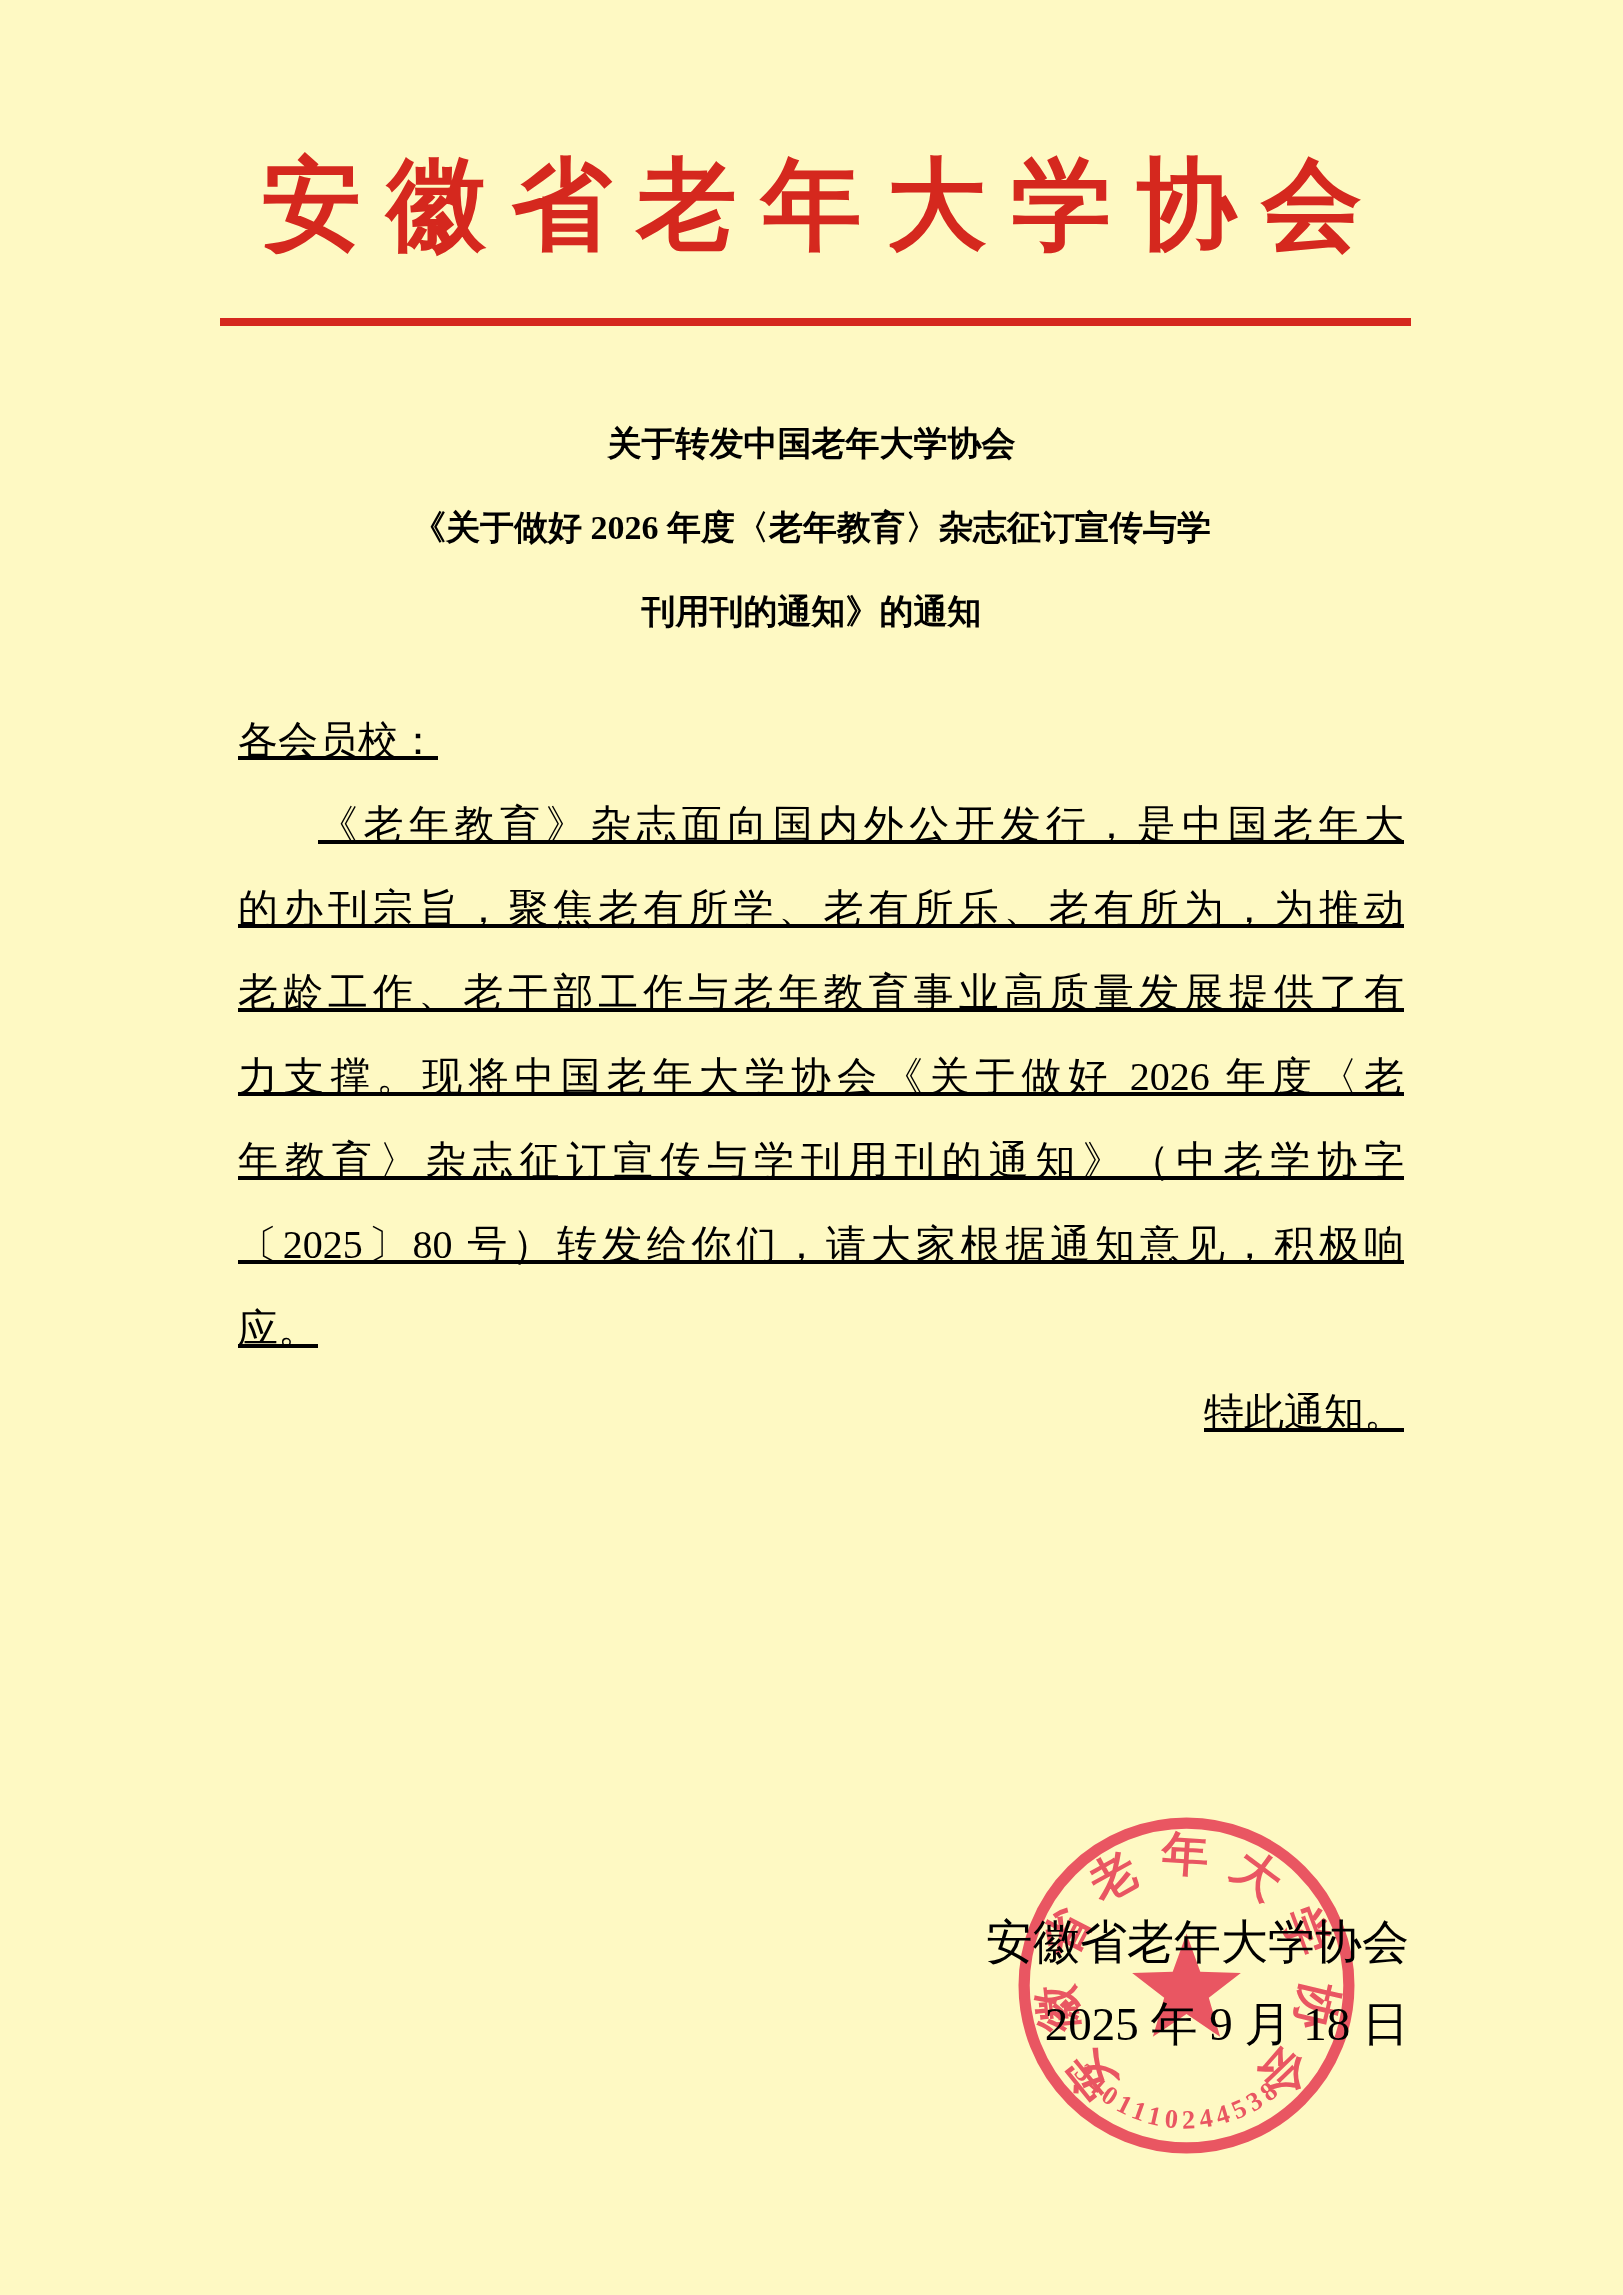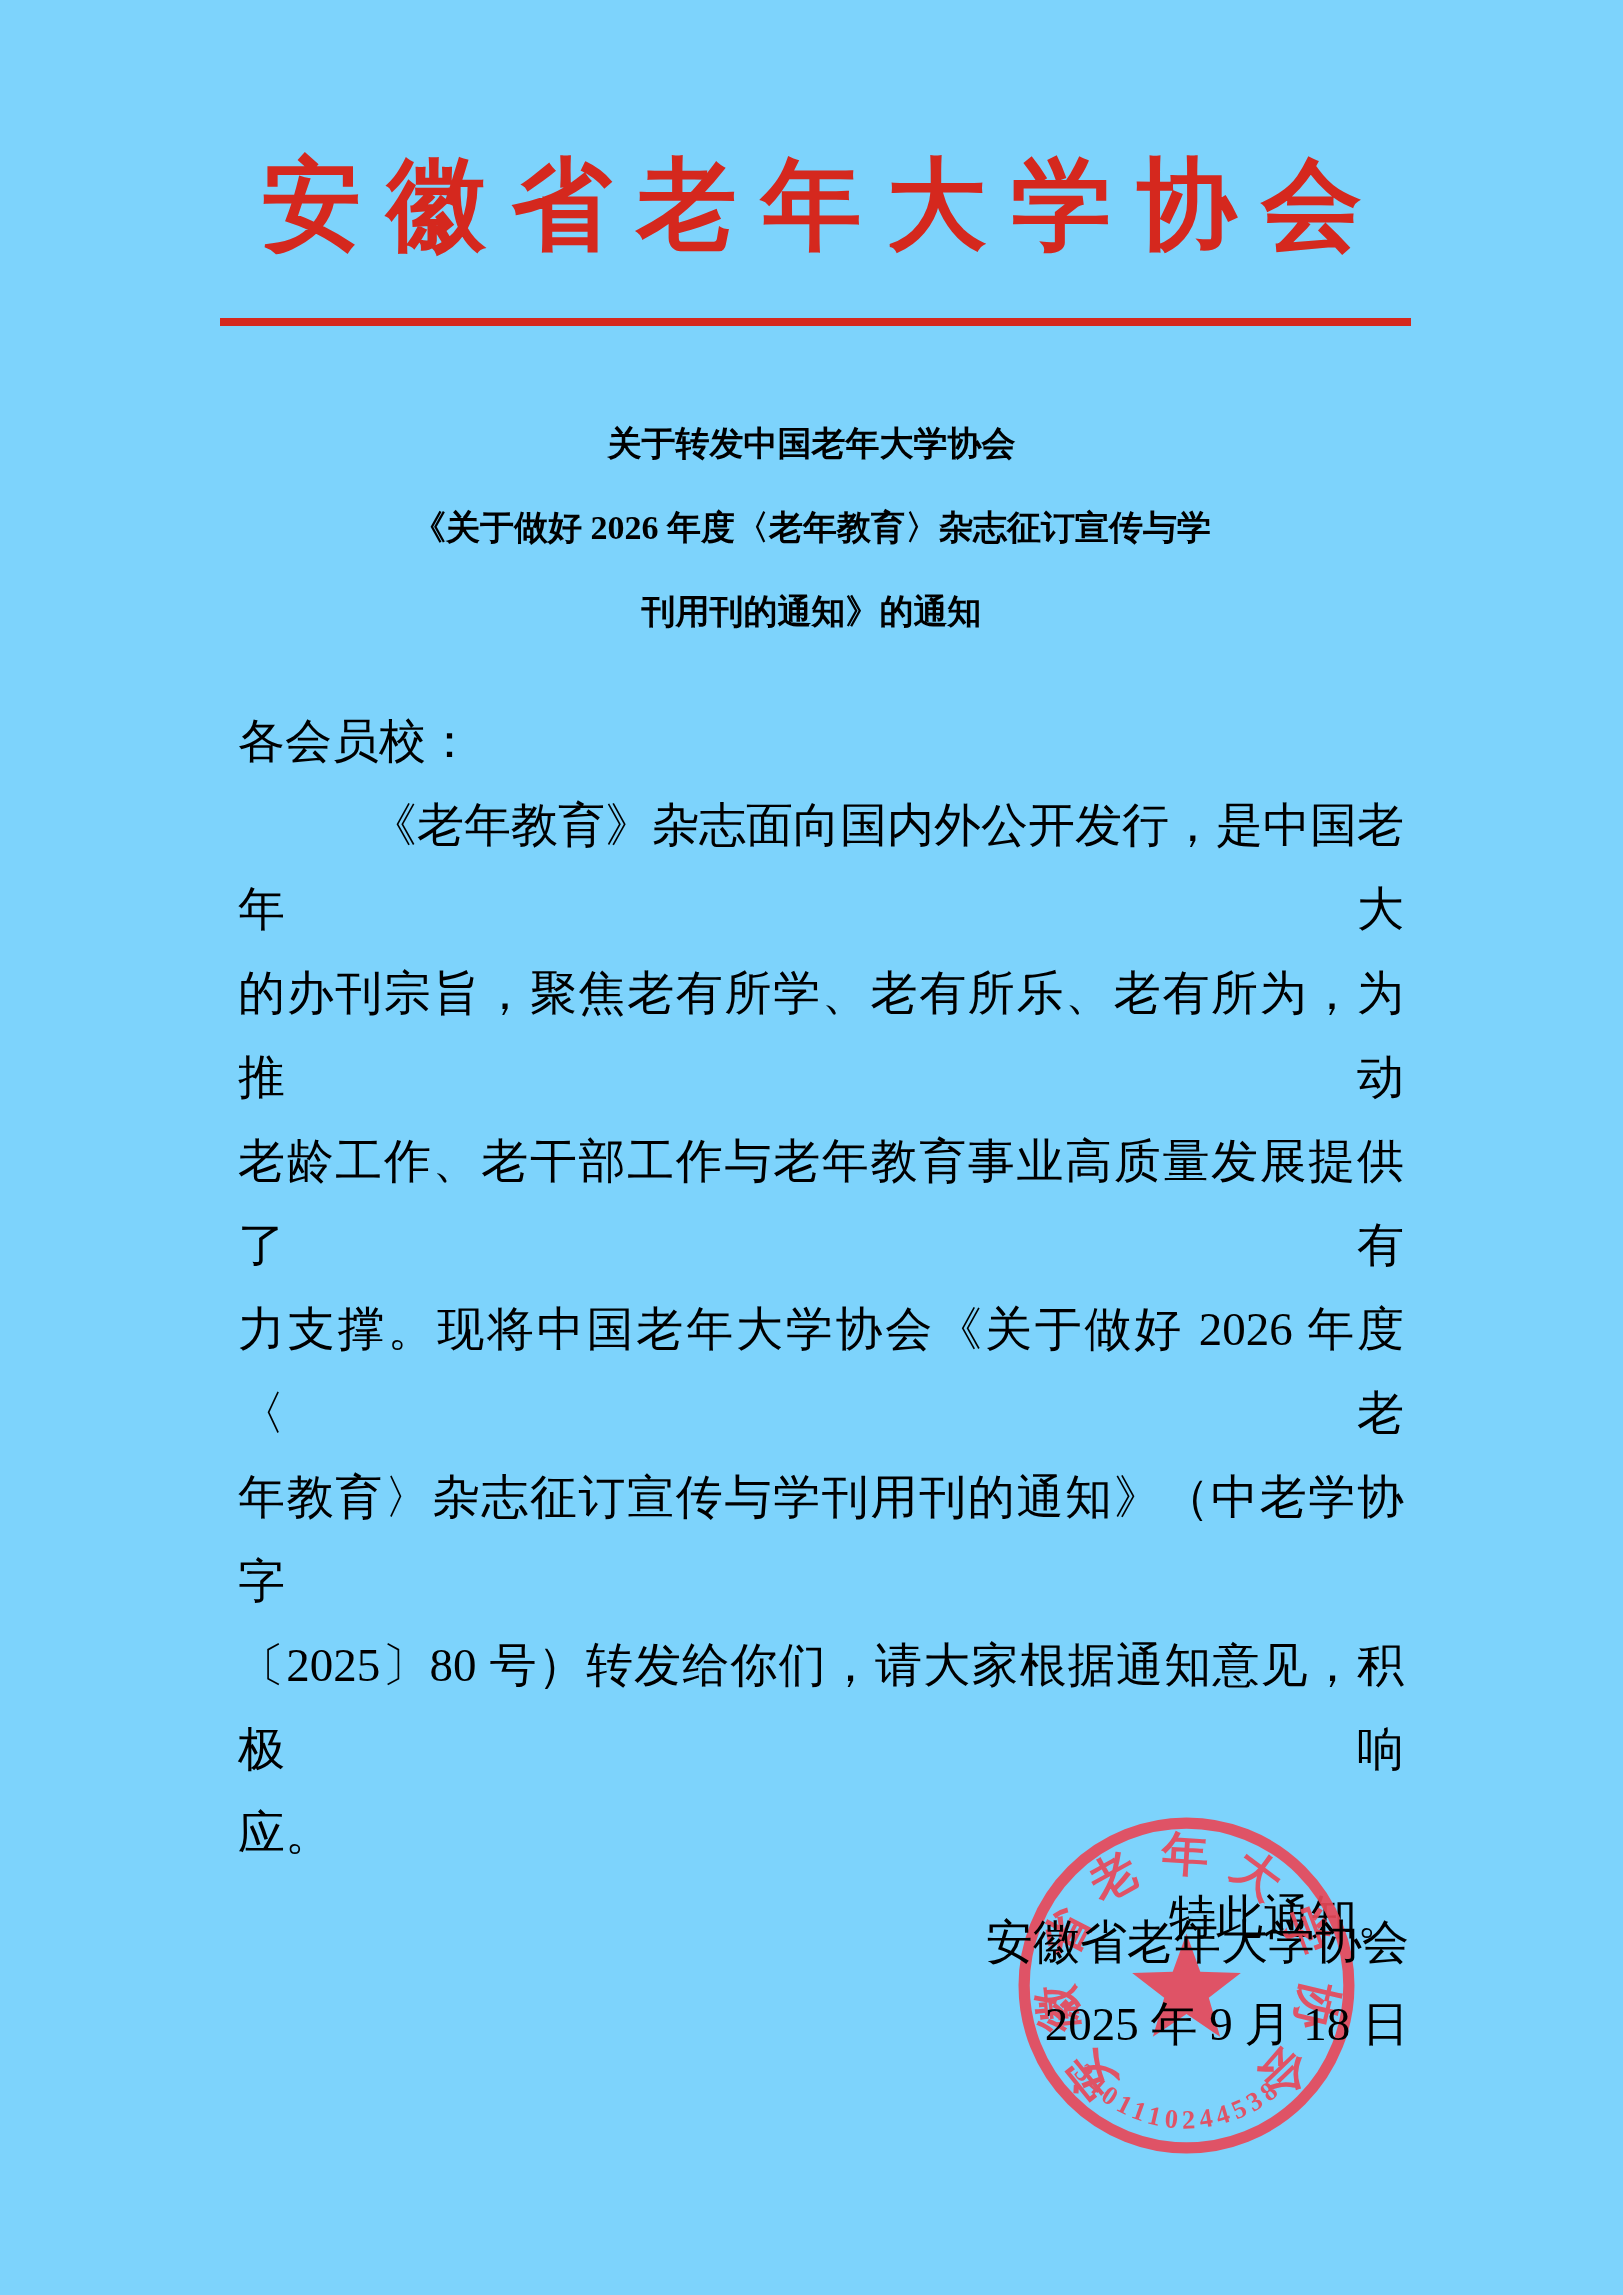--- a/index.html
+++ b/index.html
@@ -1,21 +1,21 @@
 <!DOCTYPE html>
 <html style="font-size:8.2px"><head>
 <meta charset="utf-8">
 <style>
   html, body { margin: 0; padding: 0; background: #888; }
   .page {
     position: relative;
     width: 1623px;
     height: 2295px;
     margin: 0 auto;
-    background: #7dd3fc;
+    background: #fef9c3;
     overflow: hidden;
     font-family: "Liberation Serif", "DejaVu Serif", serif;
     color: #000;
   }
 
   
   .letterhead {
     position: absolute;
     top: 139px; left: 0;
     width: 100%;
@@ -44,22 +44,23 @@
     font-size: 34px;
     font-weight: bold;
     line-height: 84px;
   }
 
   
   .body-block {
     position: absolute;
     top: 699px; left: 238px;
     width: 1166px;
-    font-size: 47px;
+    font-size: 40px;
     line-height: 84px;
+    text-decoration: underline;
   }
   .attachment-block {
     position: absolute;
     top: 1643px; left: 238px;
     width: 1166px;
     font-size: 42px;
     line-height: 84px;
   }
   .line { white-space: nowrap; }
   .j {

